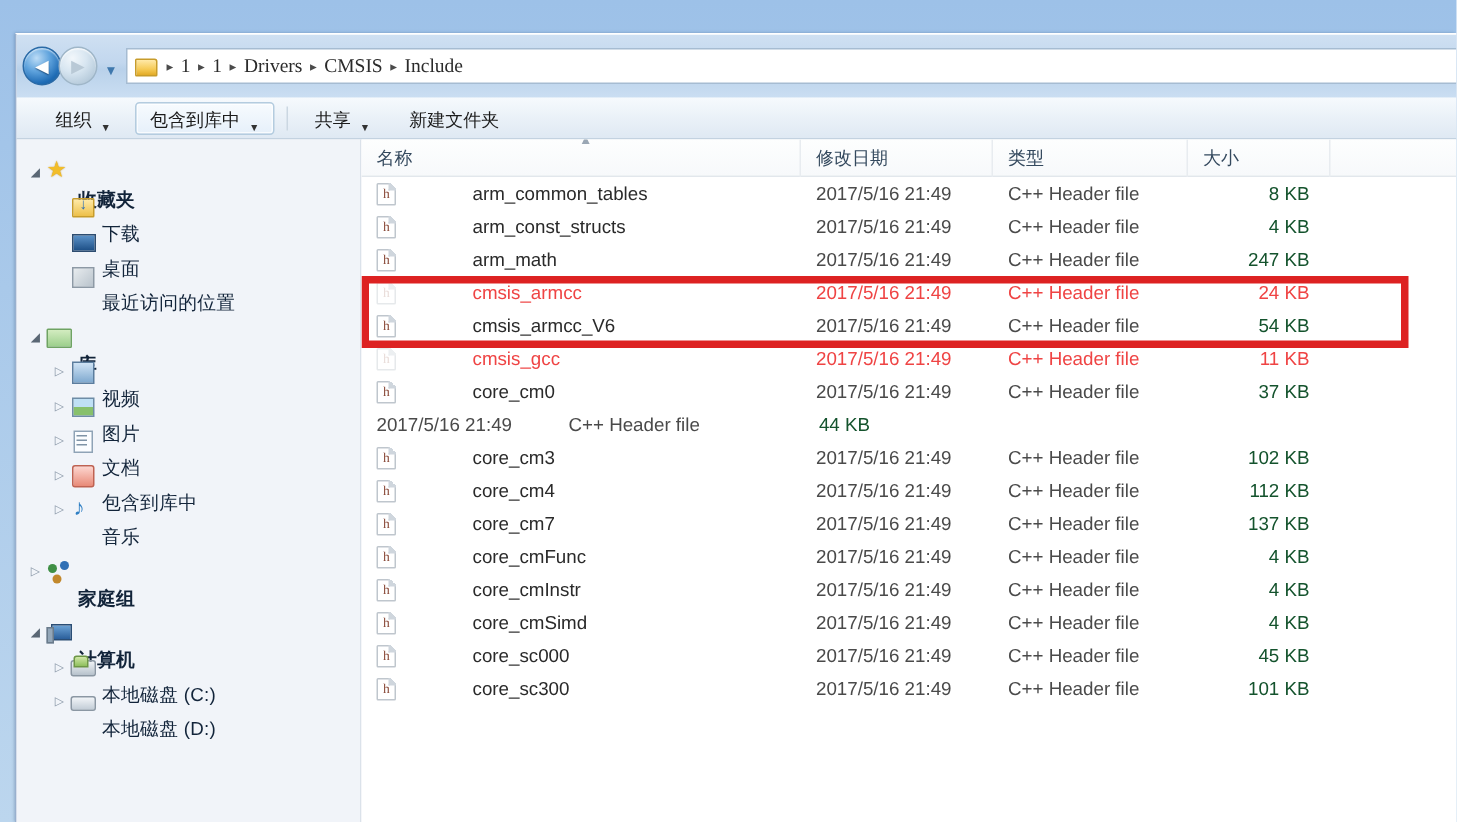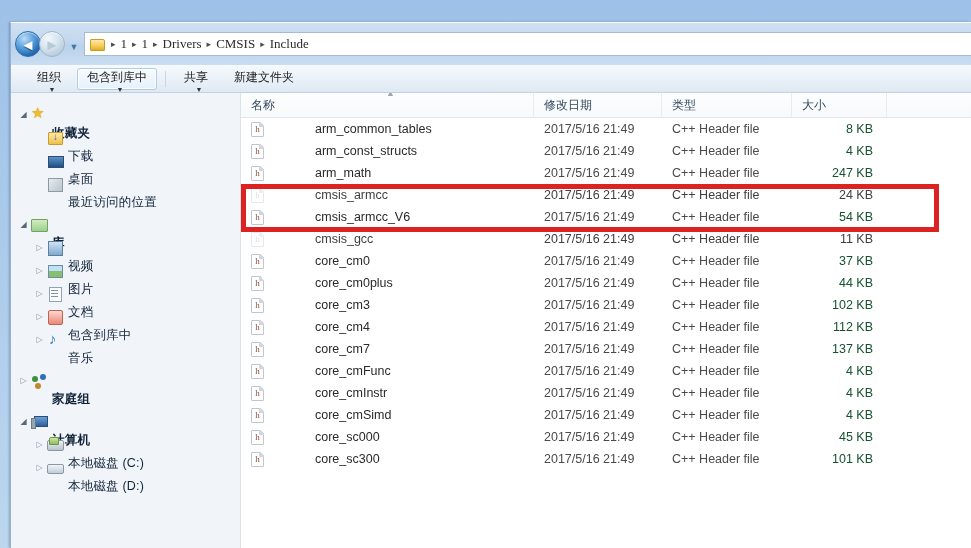--- a/index.html
+++ b/index.html
@@ -94,26 +94,25 @@
 
   
   #toolbar {
     height: 28px;
     background: linear-gradient(180deg, #f6fafd 0%, #eaf1f8 50%, #dfe9f3 100%);
     border-bottom: 1px solid #c3d2e0;
     display: flex; align-items: center;
     padding-left: 16px;
   }
   .tbitem {
-    height: 22px; display: flex; align-items: center;
+    height: 22px; display: flex; align-items: flex-end;
     padding: 0 9px; margin-right: 6px;
     font-size: 12px; color: #1b1b1b;
     border: 1px solid transparent; border-radius: 3px;
     white-space: nowrap;
-    flex-direction: column;
   }
   .tbitem.active {
     background: linear-gradient(180deg,#f7fbfe 0%,#e6f0fa 100%);
     border-color: #b4ccdf;
     box-shadow: inset 0 0 0 1px rgba(255,255,255,.7);
   }
   .tbcaret { font-size: 7px; margin-left: 6px; color: #333; }
   .tbsep {
     width: 1px; height: 16px; background: #cbd7e2; margin: 0 8px 0 2px;
   }
@@ -310,21 +309,21 @@
   
   #redbox {
     position: absolute;
     left: 0px; top: 91px;
     width: 698px; height: 48px;
     border: 5px solid #dd2222;
     pointer-events: none;
     z-index: 5;
   }
   
-  .row.obscured .cell { color: #404040; }
+  .row.obscured .cell { color: #ef4444; }
   .row.obscured .hicon { opacity: .38; }
   .row.obscured .hicon::before { color: #c7a79f; }
 </style>
 </head>
 <body>
 
 <div id="window">
 
   <div id="navbar">
     <div class="navbtn back">
@@ -541,24 +540,20 @@
           <div class="row">
             <div class="cell c-name">
               <span class="hicon"></span>
               <span>core_cm0</span>
             </div>
             <div class="cell c-date">2017/5/16 21:49</div>
             <div class="cell c-type">C++ Header file</div>
             <div class="cell c-size">37 KB</div>
           </div>
           <div class="row">
-            <div class="cell c-name">
-              <span class="hicon"></span>
-              <span>core_cm0plus</span>
-            </div>
             <div class="cell c-date">2017/5/16 21:49</div>
             <div class="cell c-type">C++ Header file</div>
             <div class="cell c-size">44 KB</div>
           </div>
           <div class="row">
             <div class="cell c-name">
               <span class="hicon"></span>
               <span>core_cm3</span>
             </div>
             <div class="cell c-date">2017/5/16 21:49</div>

